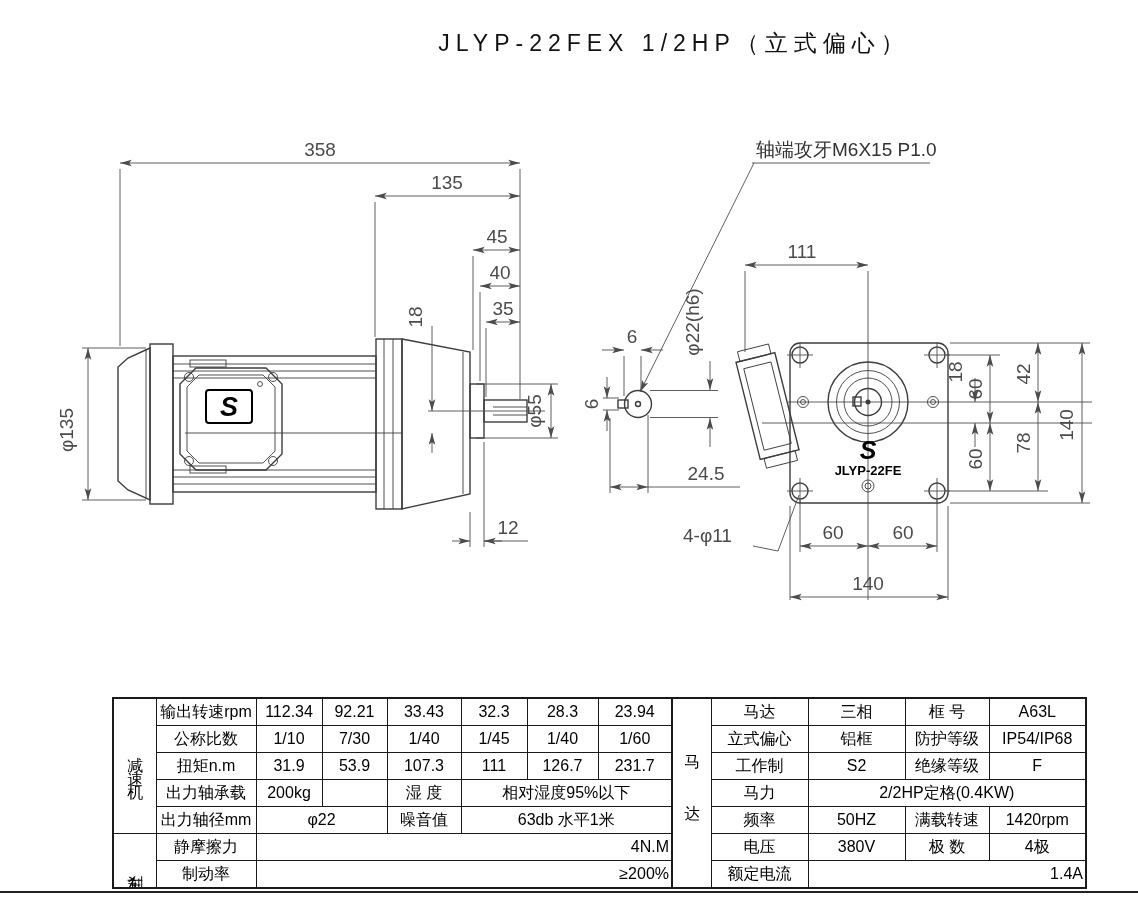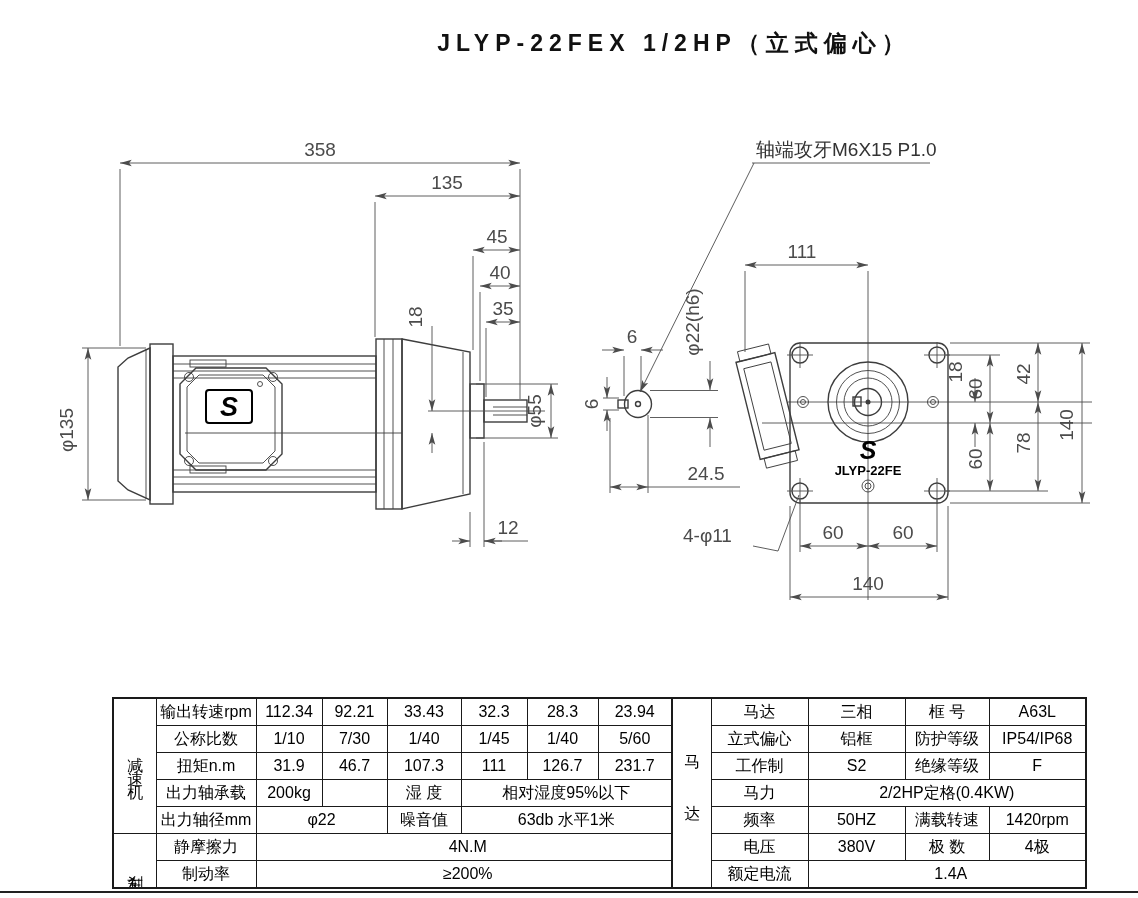--- a/index.html
+++ b/index.html
@@ -1,35 +1,35 @@
 <!DOCTYPE html>
 <html><head>
 <meta charset="utf-8">
 <style>
   html,body{margin:0;padding:0;background:#ffffff;}
   body{position:relative;width:1138px;height:898px;overflow:hidden;
        font-family:"Liberation Sans",sans-serif;}
   #title{position:absolute;left:0;top:28px;width:1138px;text-align:center;
          padding-left:210px;box-sizing:border-box;
-         font-size:23px;font-weight:bold;letter-spacing:6px;color:#111;white-space:nowrap;}
+         font-size:23px;font-weight:normal;letter-spacing:6px;color:#111;white-space:nowrap;}
   #dwg{position:absolute;left:0;top:0;}
   svg text{font-family:"Liberation Sans",sans-serif;}
   .p{fill:none;stroke:#3d3d3d;stroke-width:1.4;}
   .t{fill:none;stroke:#3d3d3d;stroke-width:0.9;}
   .d{fill:none;stroke:#4c4c4c;stroke-width:0.9;}
   .dt{fill:#4b4b4b;font-size:19px;}
   .nt{fill:#333;font-size:19px;}
   .mdl{fill:#000;font-size:13px;font-weight:bold;}
   .logo{fill:#000;font-size:27px;font-weight:900;font-style:italic;}
   .logo2{fill:#000;font-size:25px;font-weight:900;font-style:italic;}
   .spec{border-collapse:collapse;table-layout:fixed;position:absolute;
         font-size:16px;color:#000;border:2px solid #1a1a1a;}
   .spec td{border:1px solid #1a1a1a;text-align:center;vertical-align:middle;
            padding:0 2px;height:26px;line-height:1.05;white-space:nowrap;overflow:hidden;}
-  td.lft{text-align:center;padding-left:10px;}
+  td.lft{text-align:right;padding-left:10px;}
   .vert{writing-mode:vertical-lr;text-orientation:upright;display:inline-block;}
   .g1{letter-spacing:0.85em;}
   .g2{letter-spacing:0.1em;}
   .g3{letter-spacing:3.1em;}
   #bottomline{position:absolute;left:0;top:891px;width:1138px;height:0;
               border-top:2px solid #222;}
 </style>
 </head>
 <body>
 
@@ -255,26 +255,26 @@
     <td>28.3</td>
     <td>23.94</td>
   </tr>
   <tr>
     <td>公称比数</td>
     <td>1/10</td>
     <td>7/30</td>
     <td>1/40</td>
     <td>1/45</td>
     <td>1/40</td>
-    <td>5/60</td>
+    <td>1/60</td>
   </tr>
   <tr>
     <td>扭矩n.m</td>
     <td>31.9</td>
-    <td>46.7</td>
+    <td>53.9</td>
     <td>107.3</td>
     <td>111</td>
     <td>126.7</td>
     <td>231.7</td>
   </tr>
   <tr>
     <td>出力轴承载</td>
     <td>200kg</td>
     <td></td>
     <td>湿 度</td>

